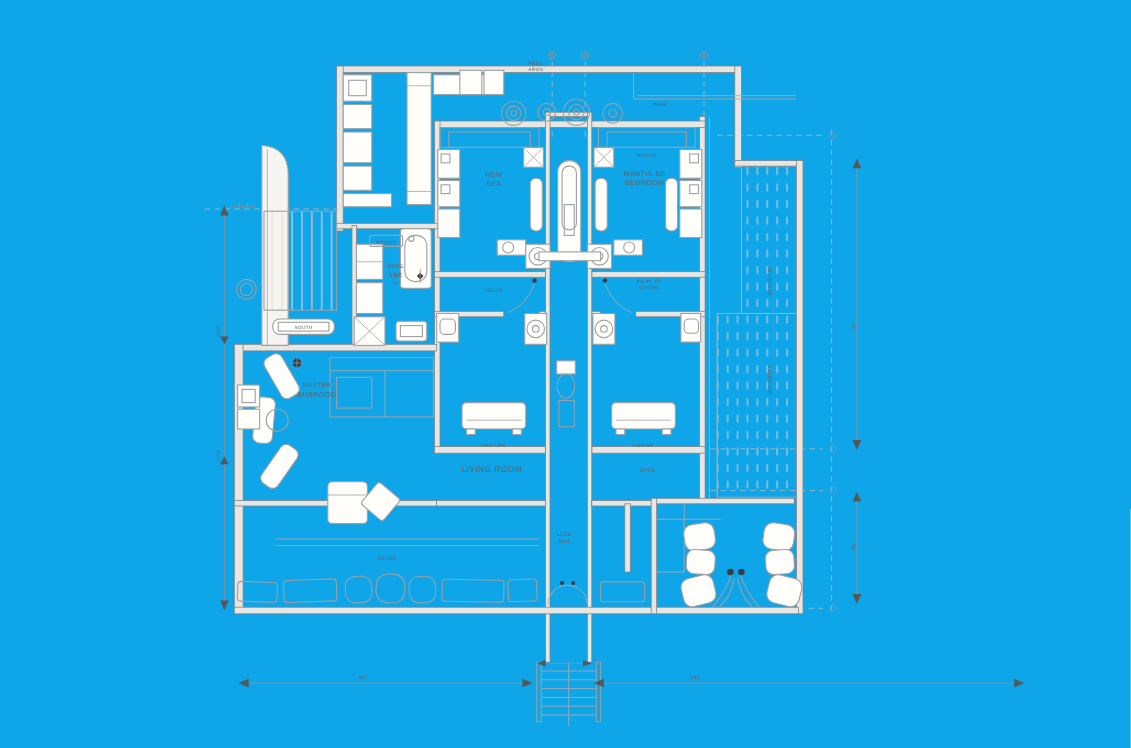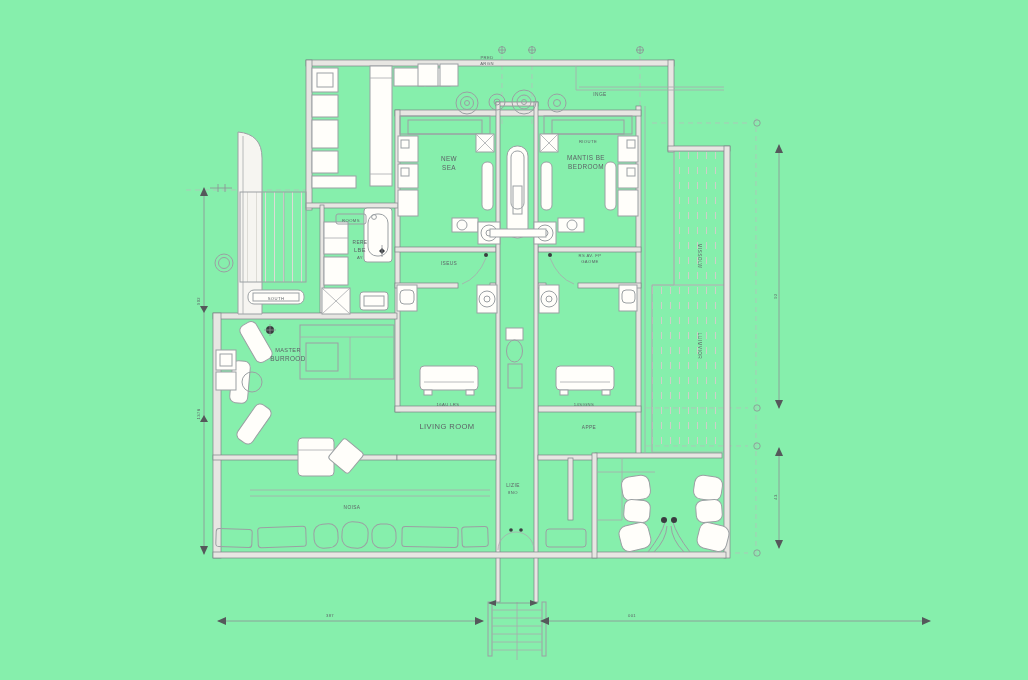--- a/index.html
+++ b/index.html
@@ -1,16 +1,16 @@
 <!DOCTYPE html>
 <html><head>
 <meta charset="utf-8">
 <style>
   html,body{margin:0;padding:0;background:#ffffff;}
-  #stage{position:relative;width:1028px;height:680px;background:#86efac;overflow:hidden;
+  #stage{position:relative;width:1028px;height:680px;background:#0ea5e9;overflow:hidden;
          font-family:"Liberation Sans", sans-serif;}
   svg{position:absolute;left:0;top:0;}
   svg text{fill:#5d6266;letter-spacing:.4px;}
   .sz3{font-size:4.2px;} .sz4{font-size:4.8px;} .sz5{font-size:5.6px;}
   .sz6{font-size:6.4px;} .sz7{font-size:7.6px;}
   .w{fill:#e7e6e2;stroke:#7e8287;stroke-width:.7;}
   .t{stroke:#a8abad;stroke-width:.8;fill:none;}
   .f{stroke:#9ba0a3;stroke-width:1;fill:#fffefa;}
   .fo{stroke:#9ba0a3;stroke-width:1;fill:none;}
   .dim{stroke:#8d9194;stroke-width:.8;fill:none;}

